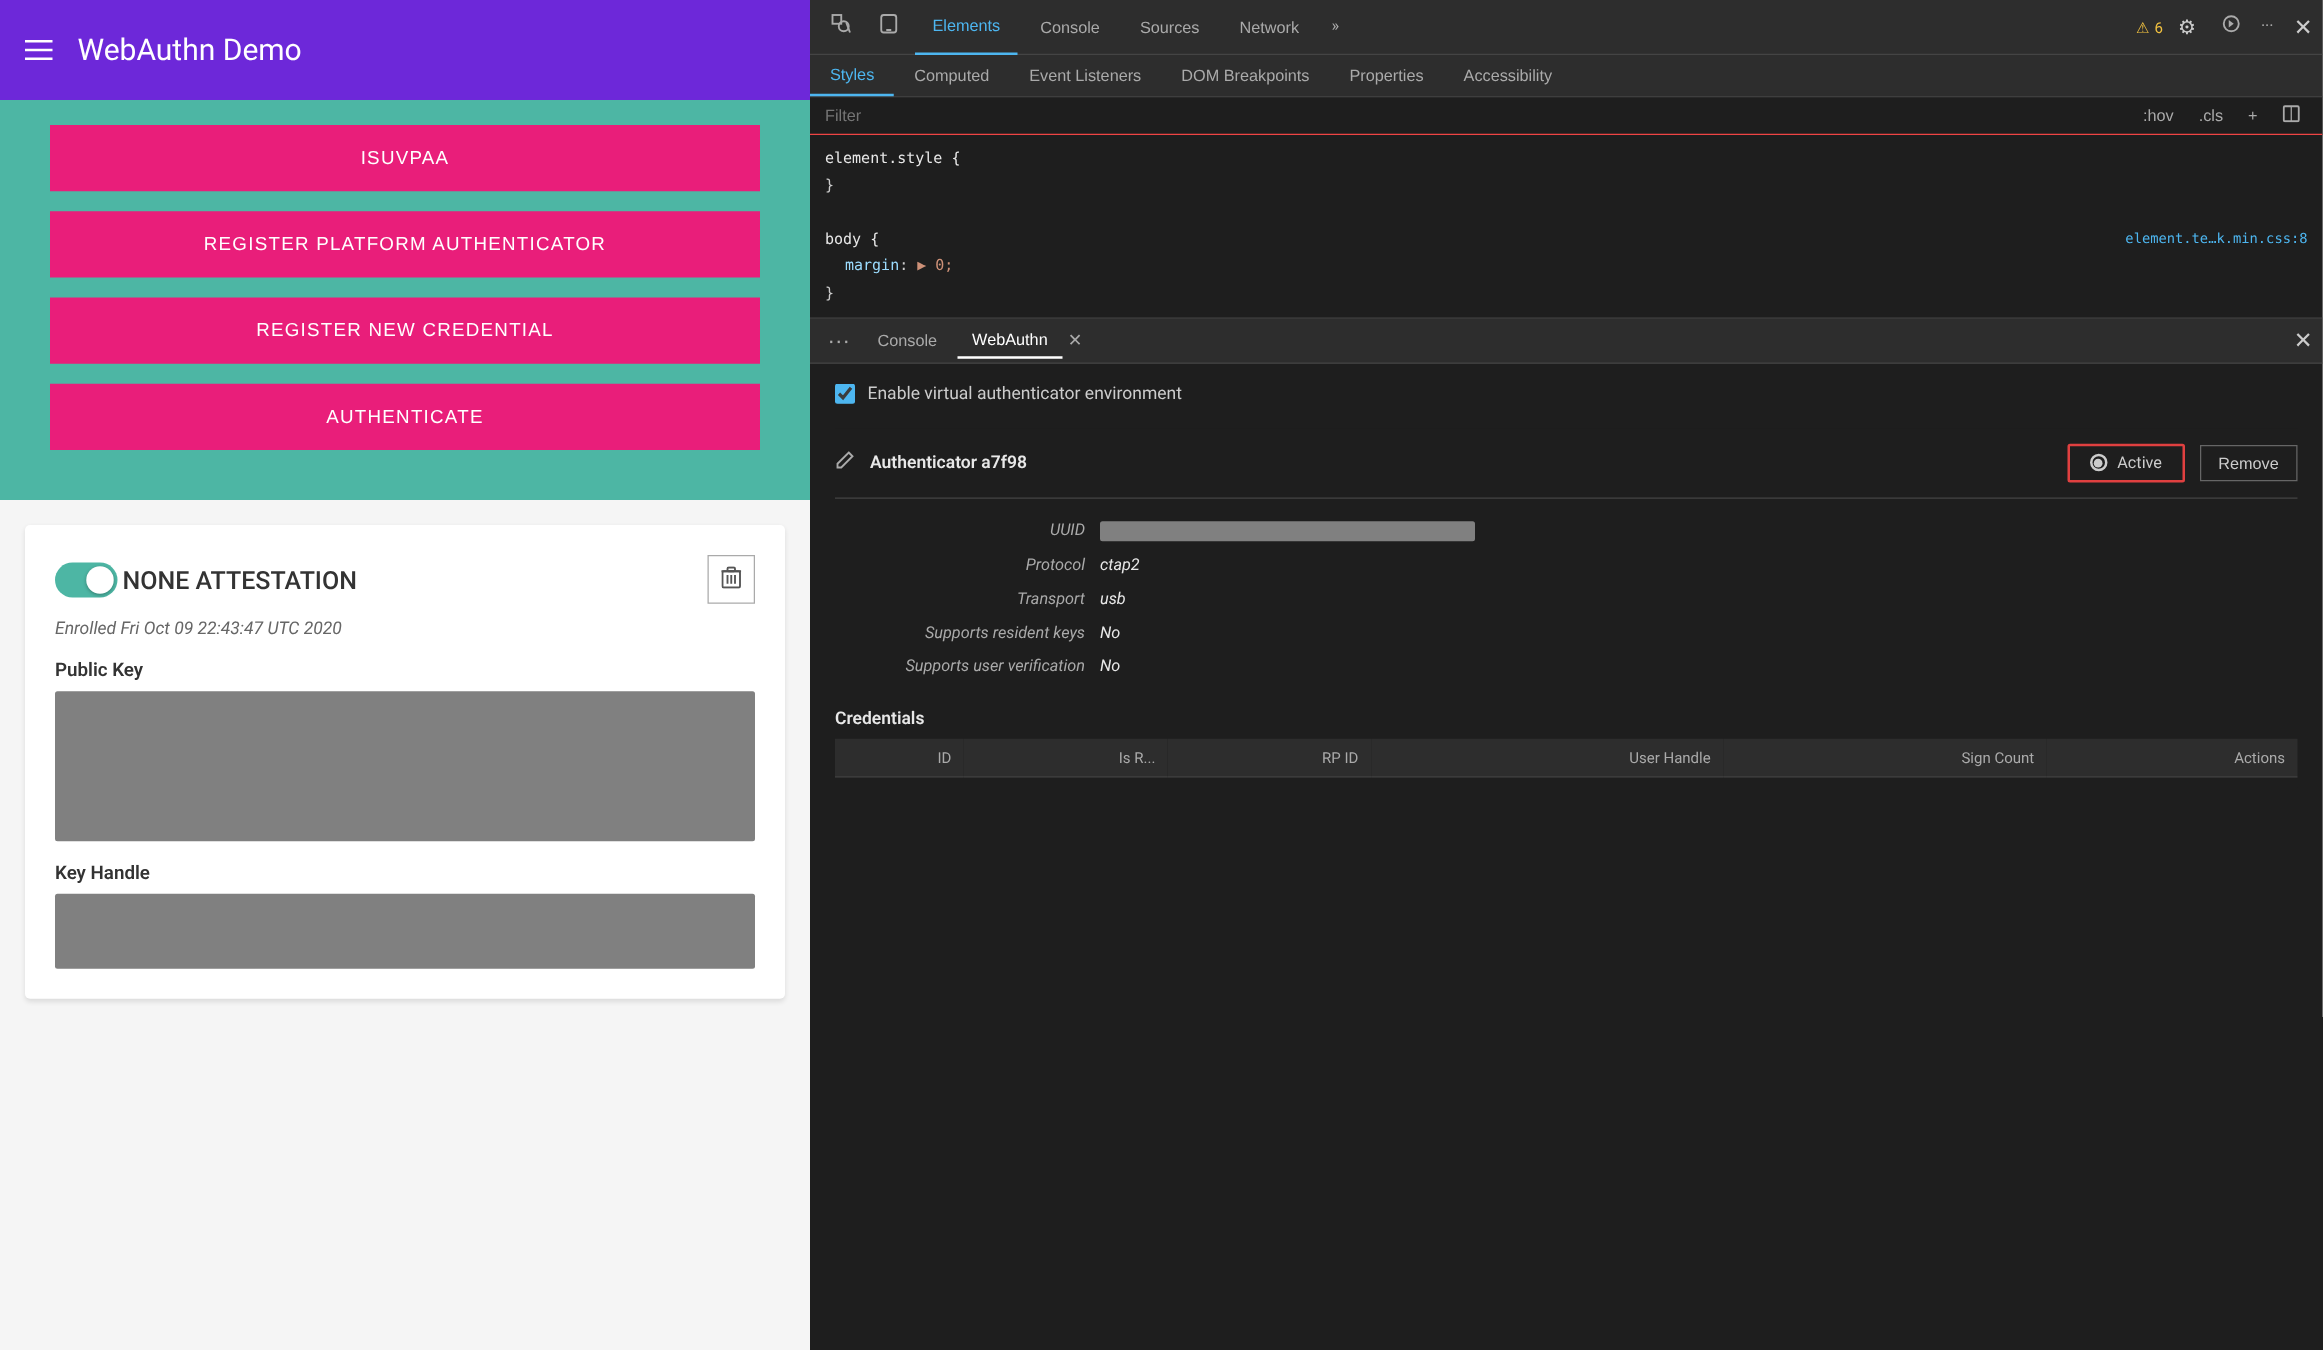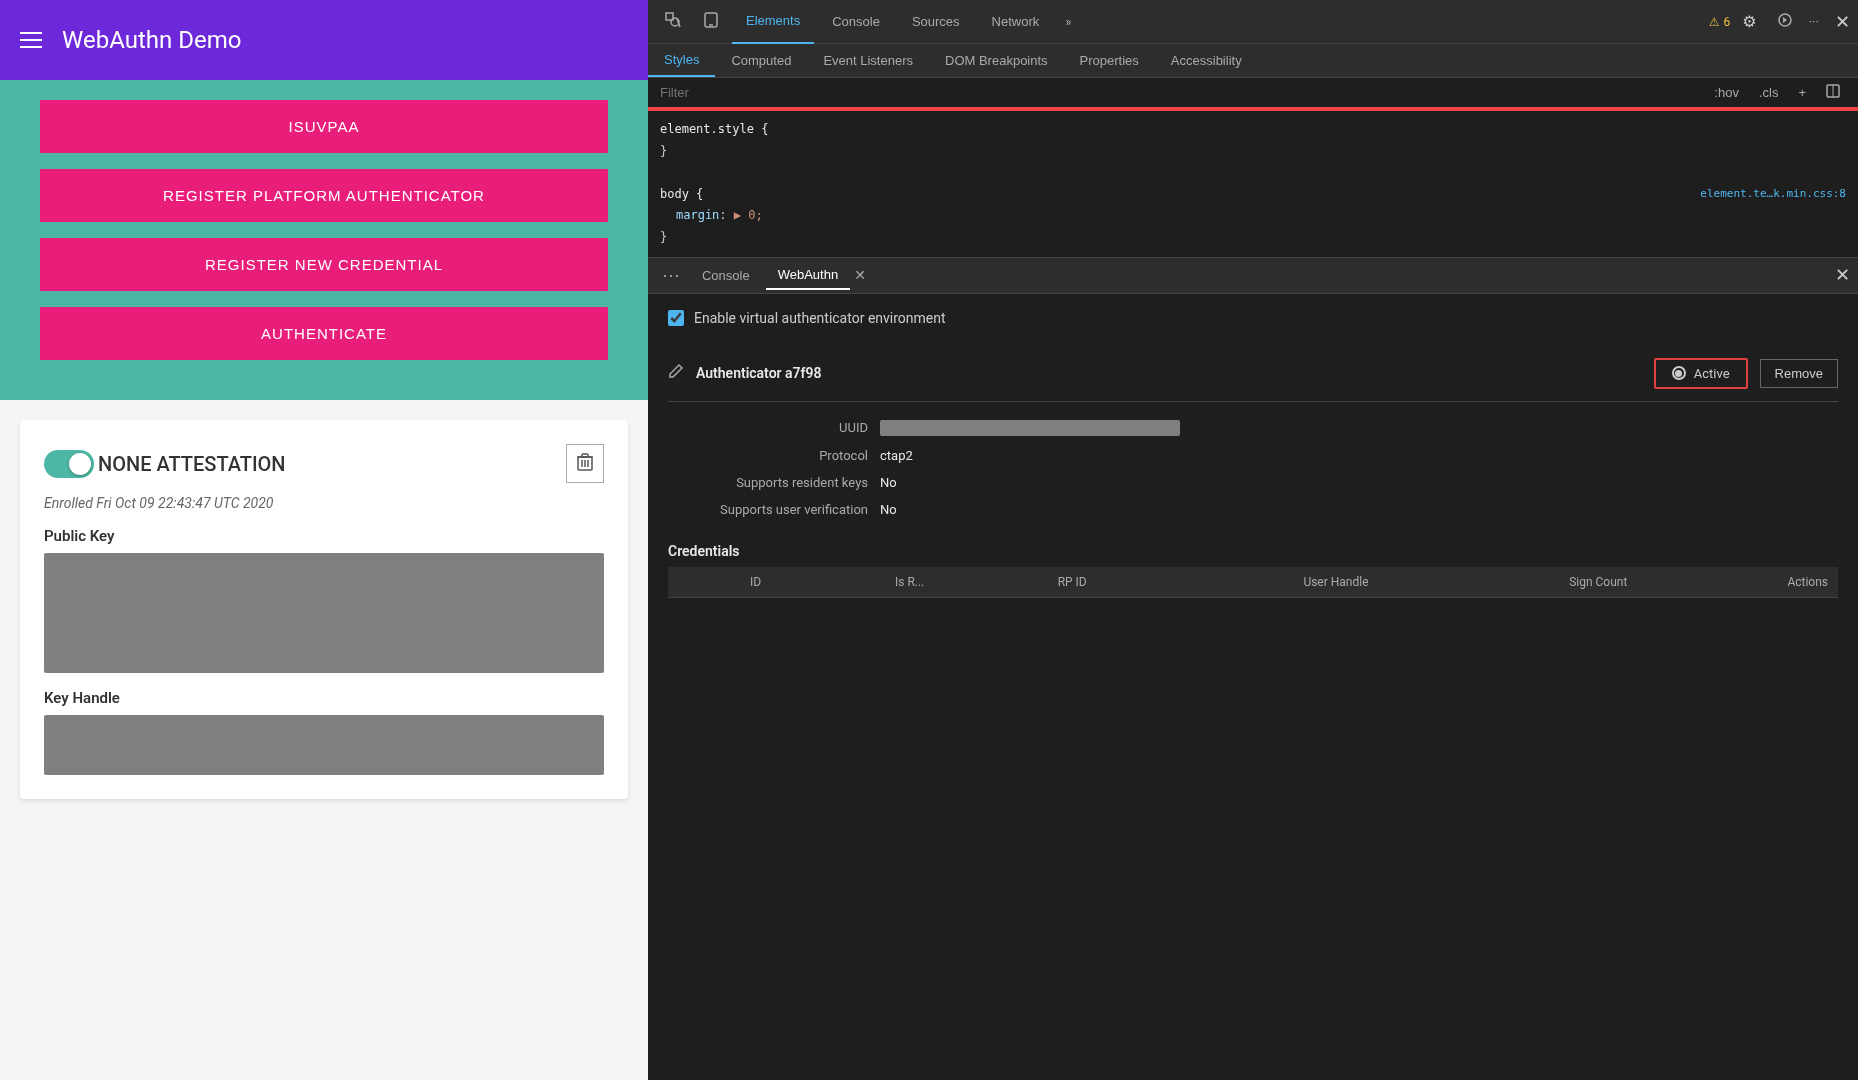--- a/index.html
+++ b/index.html
@@ -260,21 +260,21 @@
     }
     .style-tab.active {
       color: #4db6f0;
       border-bottom: 2px solid #4db6f0;
     }
 
     .styles-filter-row {
       display: flex;
       align-items: center;
       padding: 4px 12px;
-      border-bottom: 4px solid #ef4444;
+      border-bottom: 1px solid #ef4444;
       background: #1e1e1e;
       gap: 8px;
     }
 
     .styles-filter-input {
       background: none;
       border: none;
       color: #ccc;
       font-size: 13px;
       flex: 1;
@@ -463,20 +463,21 @@
 
     .auth-details {
       padding: 12px 0;
     }
 
     .detail-row {
       display: flex;
       align-items: center;
       padding: 6px 0;
       gap: 12px;
+      font-style: italic;
     }
 
     .detail-label {
       color: #aaa;
       font-size: 13px;
       text-align: right;
       min-width: 200px;
     }
 
     .detail-value {
@@ -689,20 +690,24 @@
         <div class="auth-details">
           <div class="detail-row">
             <span class="detail-label">UUID</span>
             <div class="uuid-bar"></div>
           </div>
           <div class="detail-row">
             <span class="detail-label">Protocol</span>
             <span class="detail-value">ctap2</span>
           </div>
           <div class="detail-row">
+            <span class="detail-label">Transport</span>
+            <span class="detail-value">usb</span>
+          </div>
+          <div class="detail-row">
             <span class="detail-label">Supports resident keys</span>
             <span class="detail-value">No</span>
           </div>
           <div class="detail-row">
             <span class="detail-label">Supports user verification</span>
             <span class="detail-value">No</span>
           </div>
         </div>
 
         <div class="credentials-section">

